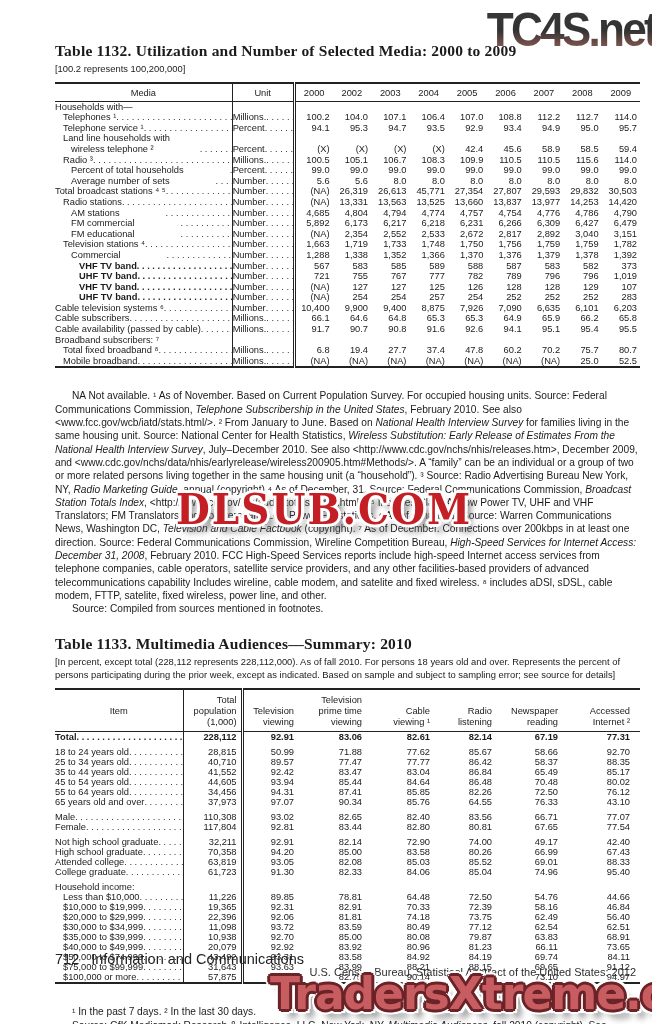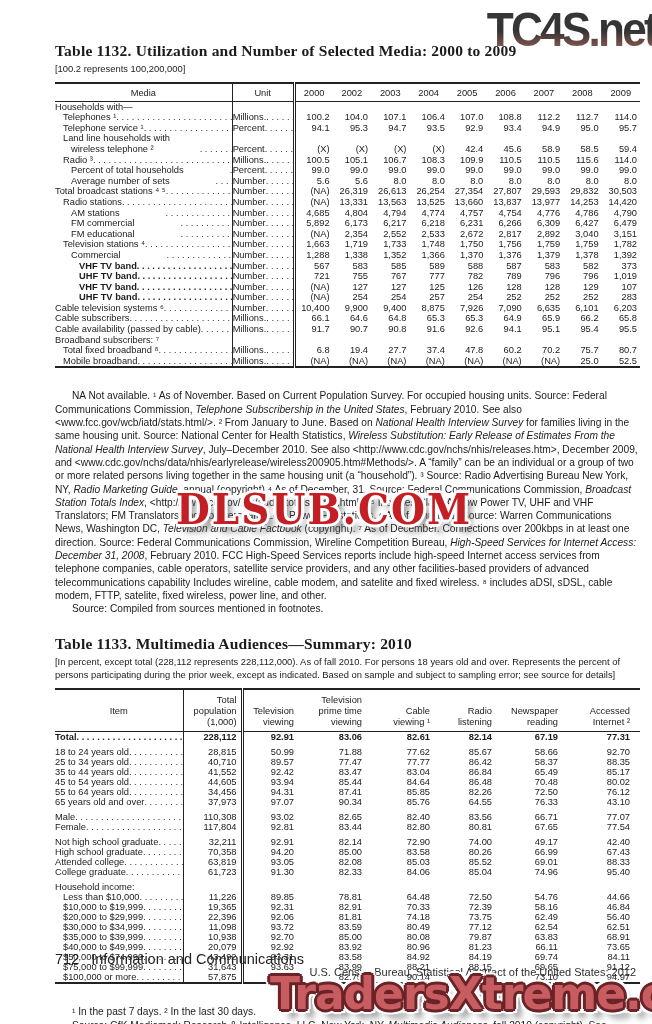--- a/index.html
+++ b/index.html
@@ -282,21 +282,21 @@
             </td>
             <td class="col-unit">
               <div class="lblwrap">
                 <span class="lbl">Number</span>
                 <span class="leader"></span>
               </div>
             </td>
             <td class="val">(NA)</td>
             <td class="val">26,319</td>
             <td class="val">26,613</td>
-            <td class="val">26,254</td>
+            <td class="val">45,771</td>
             <td class="val">27,354</td>
             <td class="val">27,807</td>
             <td class="val">29,593</td>
             <td class="val">29,832</td>
             <td class="val">30,503</td>
           </tr>
           <tr>
             <td class="col-media">
               <div class="lblwrap ind1">
                 <span class="lbl">Radio stations</span>

